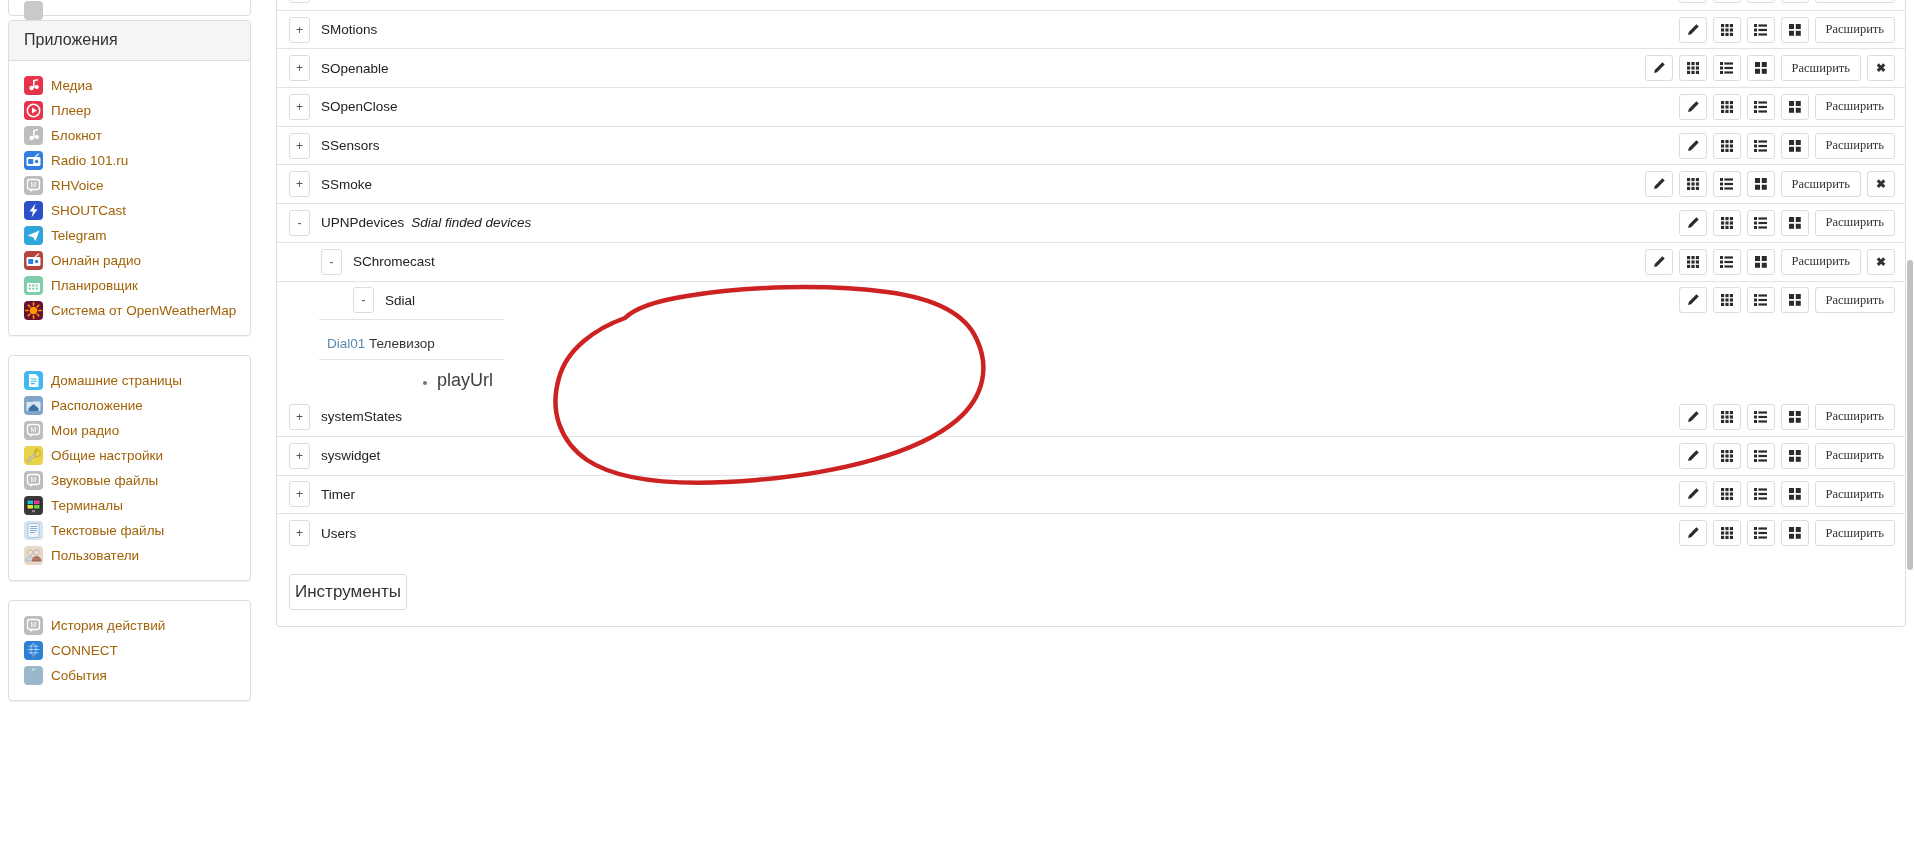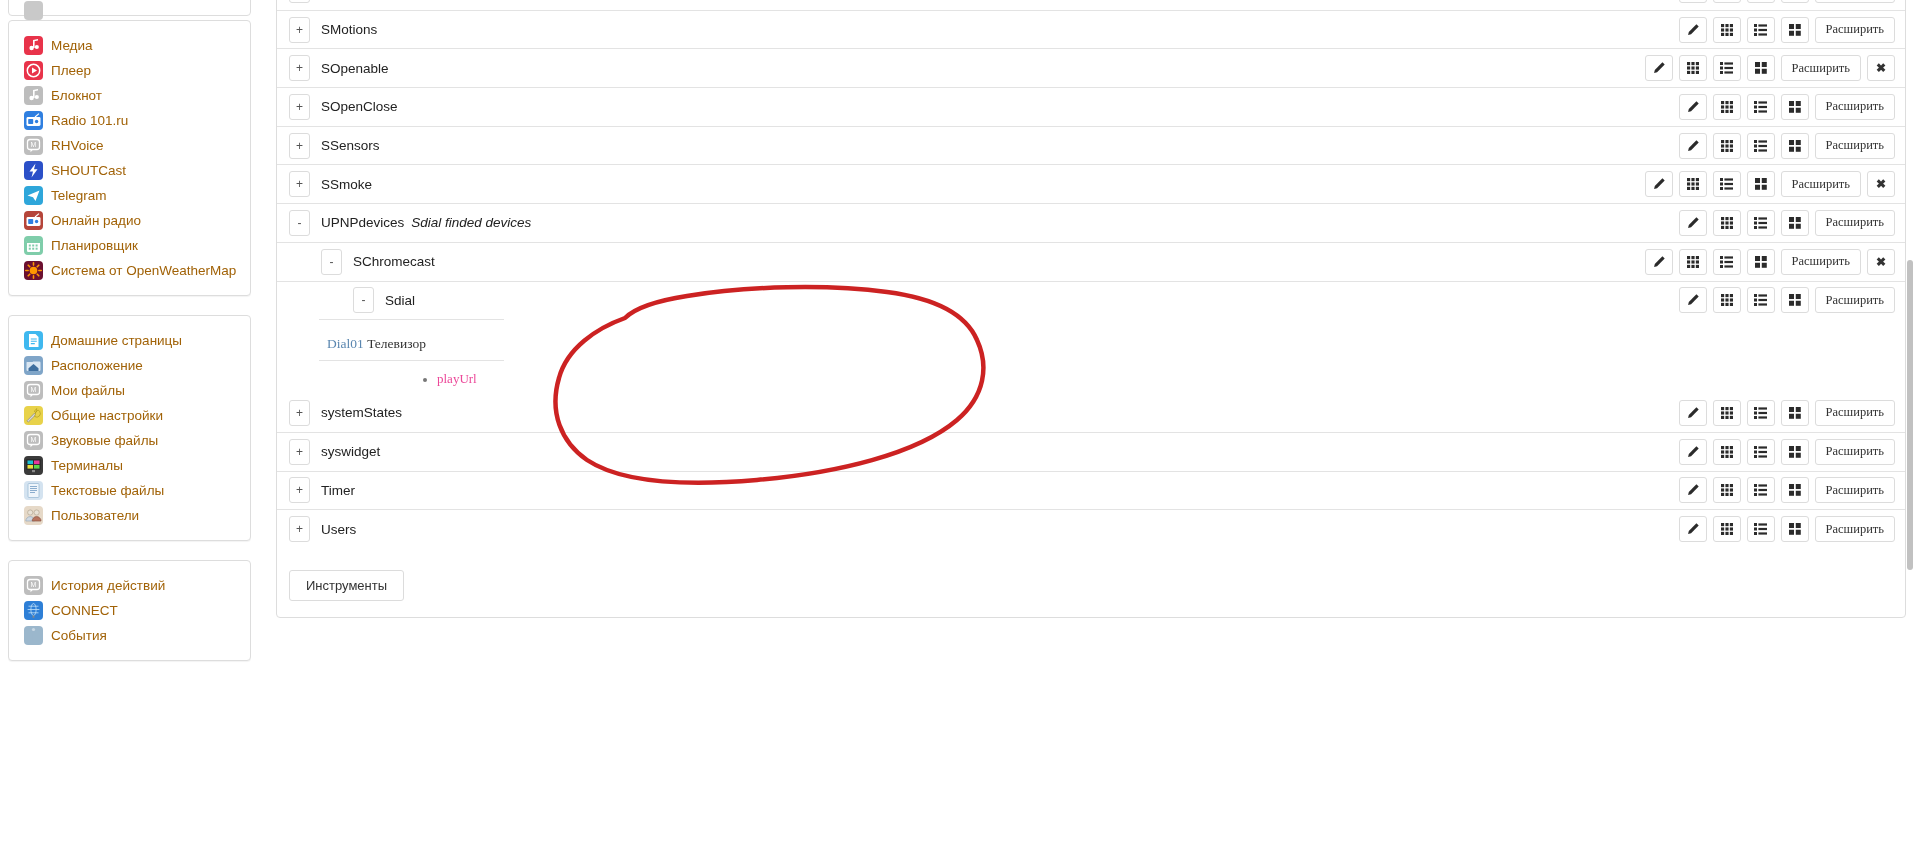--- a/index.html
+++ b/index.html
@@ -168,48 +168,47 @@
     white-space: nowrap;
   }
   .btn.text { padding: 0 10px; font-family: Liberation Serif, serif; }
   .btn svg { display:block; }
 
   .leaf-block {
     padding: 10px 0 6px 0;
     margin-left: 42px;
     border-top: 1px solid #e3e3e3;
     width: 185px;
-    font-family: Liberation Serif, serif;
   }
   .leaf-line {
     font-size: 13.5px;
     color: #333;
     padding: 6px 0 8px 8px;
     border-bottom: 1px solid #e3e3e3;
     white-space: nowrap;
   }
   .leaf-line .lnk { color: #5b87b0; }
   .leaf-list {
     margin: 0;
     padding: 10px 0 0 118px;
     list-style: disc;
     font-size: 12.5px;
   }
   .leaf-list li { color:#777; }
-  .leaf-list li span { color: #ec4899; font-size: 13px; }
+  .leaf-list li span { color: #404040; font-size: 18px; }
 
   .tools-area {
     padding: 22px 0 16px 12px;
   }
   .tools-btn {
     border: 1px solid #dcdcdc;
     border-radius: 3px;
     background: #fff;
-    padding: 7px 16px;
-    font-size: 13px;
+    padding: 7px 5px;
+    font-size: 17px;
     color: #333;
     cursor: pointer;
     font-family: "Liberation Sans", sans-serif;
   }
 
   
   #annotation {
     position: absolute;
     left: 275px; top: 270px;
     pointer-events: none;
@@ -234,20 +233,21 @@
 <body>
 
 <div id="page">
 
   <div id="sidebar">
     <div id="panel-cut">
       <div class="cutico"></div>
     </div>
     <div id="sidebar-groups" style="padding-top:20px;">
         <div class="panel">
+          <div class="panel-heading">Приложения</div>
           <div class="panel-body">
             <a class="nav-item">
               <span class="ico" style="background: rgb(232, 51, 74);">
                 <svg width="19" height="19">
                   <g fill="#fff">
                     <rect x="9" y="4" width="1.6" height="8"></rect>
                     <path d="M9 4 L14 3 L14 4.6 L9 5.6 Z"></path>
                     <circle cx="7.6" cy="12" r="2.2"></circle>
                     <circle cx="12.8" cy="11" r="2.1"></circle>
                   </g>
@@ -379,21 +379,21 @@
               <span class="lbl">Расположение</span>
             </a>
             <a class="nav-item">
               <span class="ico" style="background: rgb(189, 189, 189);">
                 <svg width="19" height="19">
                   <rect x="3.5" y="3.5" width="12" height="10" rx="2.5" fill="none" stroke="#fff" stroke-width="1.3"></rect>
                   <path d="M6.5 13.5 L6.5 16.2 L9.2 13.5 Z" fill="#fff"></path>
                   <text x="9.4" y="11" font-size="7" fill="#fff" text-anchor="middle" font-family="Liberation Sans">M</text>
                 </svg>
               </span>
-              <span class="lbl">Мои файлы</span>
+              <span class="lbl">Мои радио</span>
             </a>
             <a class="nav-item">
               <span class="ico" style="background: rgb(232, 210, 74);">
                 <svg width="19" height="19">
                   <path d="M3 14.8 L10.5 7.2 L11.9 8.6 L4.3 16.1 Z" fill="#d9d9d9" stroke="#888" stroke-width="0.7"></path>
                   <path d="M12.8 2.6 l-2.6 2.6 1.3 1.3 2.6-2.6 1.6 1.6 a3.6 3.6 0 0 1-5 5 Z" fill="#e8d24a" stroke="#a79418" stroke-width="0.6"></path>
                 </svg>
               </span>
               <span class="lbl">Общие настройки</span>
             </a>

